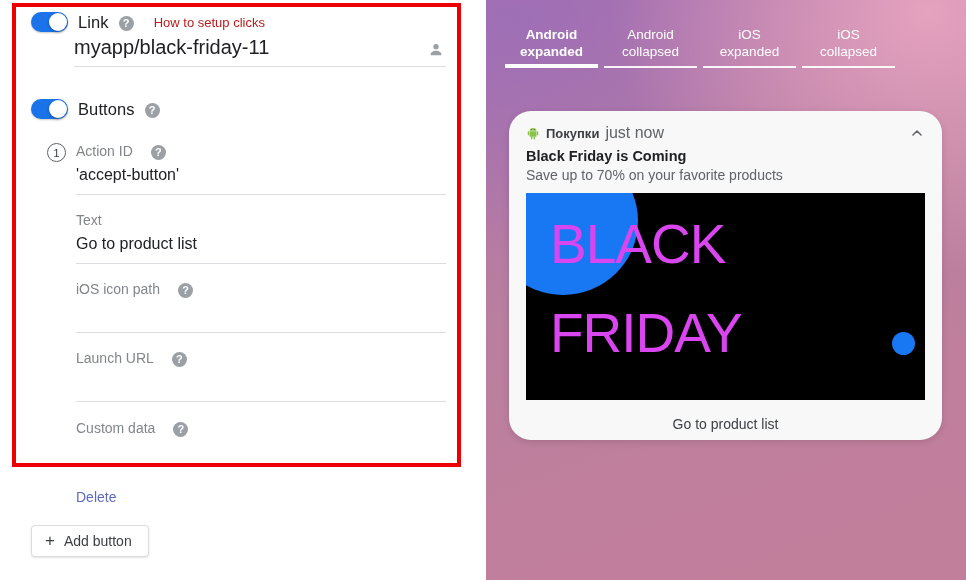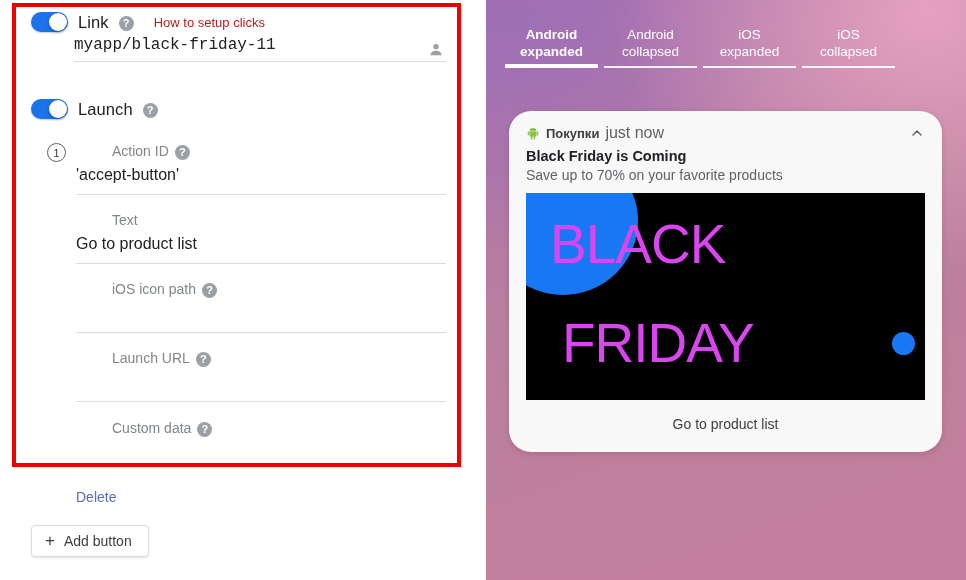--- a/index.html
+++ b/index.html
@@ -103,24 +103,23 @@
   }
 
   
   .link-field-wrap {
     position: absolute;
     left: 74px;
     top: 36px;
     width: 372px;
   }
   .link-value {
-    font-size: 16px;
+    font-size: 20px;
     color: #202124;
     padding-bottom: 7px;
-    font-family: Liberation Mono, monospace;
   }
   .field-underline {
     height: 1px;
     background: #dadce0;
     width: 100%;
   }
   .person-icon {
     position: absolute;
     right: 2px;
     top: 6px;
@@ -151,22 +150,21 @@
   .field {
     position: absolute;
     left: 76px;
     width: 370px;
   }
   .field-label {
     font-size: 14px;
     color: #80868b;
     display: flex;
     align-items: center;
-    gap: 6px;
-    margin-left: 36px;
+    gap: 18px;
   }
   .field-value {
     font-size: 16px;
     color: #202124;
     min-height: 20px;
     padding-top: 7px;
     padding-bottom: 8px;
   }
   .field-value.empty { color: transparent; }
 
@@ -250,21 +248,21 @@
 
   
   .notif-card {
     position: absolute;
     left: 23px;
     top: 111px;
     width: 433px;
     background: #f8f8f8;
     border-radius: 22px;
     box-shadow: 0 2px 7px rgba(0,0,0,0.13);
-    padding: 13px 17px 16px 17px;
+    padding: 13px 17px 4px 17px;
     box-sizing: border-box;
   }
   .notif-head {
     display: flex;
     align-items: center;
     gap: 6px;
     font-size: 13px;
   }
   .android-icon { width: 14px; height: 14px; flex: 0 0 auto; }
   .android-icon svg { display: block; }
@@ -317,21 +315,21 @@
     left: 24px;
     top: 7px;
     color: #d946ef;
     font-family: "Liberation Sans", sans-serif;
     font-weight: normal;
     font-size: 55px;
     line-height: 88px;
     letter-spacing: -1px;
     white-space: nowrap;
   }
-  .banner .bf-line2 { top: 106px; margin-left: 12px; }
+  .banner .bf-line2 { top: 96px; }
   .banner .blue-dot {
     position: absolute;
     left: 366px;
     top: 139px;
     width: 23px;
     height: 23px;
     border-radius: 50%;
     background: #1877f2;
   }
 
@@ -370,21 +368,21 @@
             <circle cx="12" cy="7" r="4"></circle>
             <path d="M12 13c-4 0-8 2-8 5v2h16v-2c0-3-4-5-8-5z"></path>
           </svg>
         </span>
       </div>
 
       <div class="toggle-row" style="position:absolute; left:31px; top:99px;">
         <div class="switch">
           <div class="knob"></div>
         </div>
-        <span class="toggle-label">Launch</span>
+        <span class="toggle-label">Buttons</span>
         <span class="help-icon">?</span>
       </div>
 
       <div class="num-badge">1</div>
 
       <div class="field" style="top:143px;">
         <div class="field-label">
           <span>Action ID</span>
           <span class="help-icon">?</span>
         </div>

